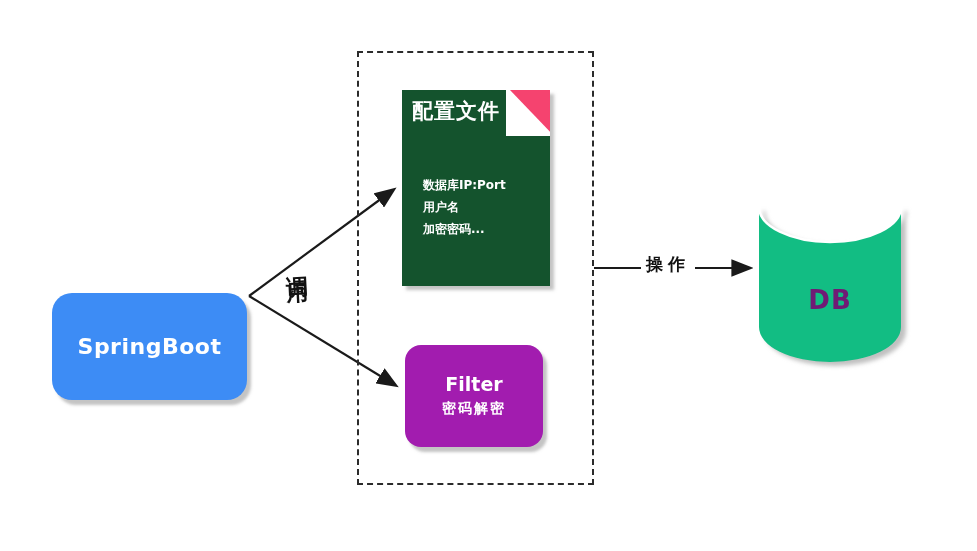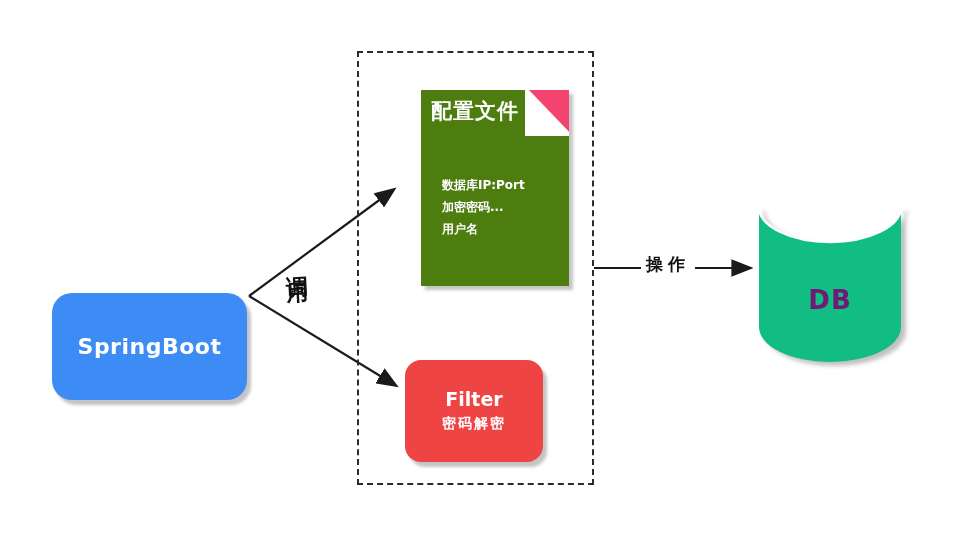--- a/index.html
+++ b/index.html
@@ -104,33 +104,33 @@
     <path d="M249,296 L395,385" stroke="#1a1a1a" stroke-width="2.2" fill="none" marker-end="url(#arrowhead)"></path>
     <path d="M594,268 L749,268" stroke="#1a1a1a" stroke-width="2.2" fill="none" marker-end="url(#arrowhead)"></path>
   </svg>
 
   <div class="springboot" style="background: rgb(61, 140, 245); margin-top: 48px;">
     <span class="label">SpringBoot</span>
   </div>
 
   <div class="dashed-group"></div>
 
-  <div class="config-doc" style="background: #4d7c0f; margin-left: 19px;">
+  <div class="config-doc" style="background: #14532d;">
     <div class="fold">
       <div class="fold-flap" style="background: rgb(245, 67, 111);"></div>
     </div>
     <div class="doc-title">配置文件</div>
     <div class="doc-body">
       <div>数据库IP:Port</div>
+      <div>用户名</div>
       <div>加密密码...</div>
-      <div>用户名</div>
     </div>
   </div>
 
-  <div class="filter-node" style="background: #ef4444; margin-top: 15px;">
+  <div class="filter-node" style="background: #a21caf;">
     <div class="l1">Filter</div>
     <div class="l2">密码解密</div>
   </div>
 
   <div class="db-cylinder">
     <svg width="146" height="194" viewBox="0 0 146 194">
       <path d="M2,37 V157 A71,35 0 0 0 144,157 V37 A71,35 0 0 1 2,37 Z" fill="#12bd83"></path>
       <path d="M2,37 A71,35 0 0 0 144,37" fill="none" stroke="#ffffff" stroke-width="2.5"></path>
     </svg>
     <div class="label">DB</div>

